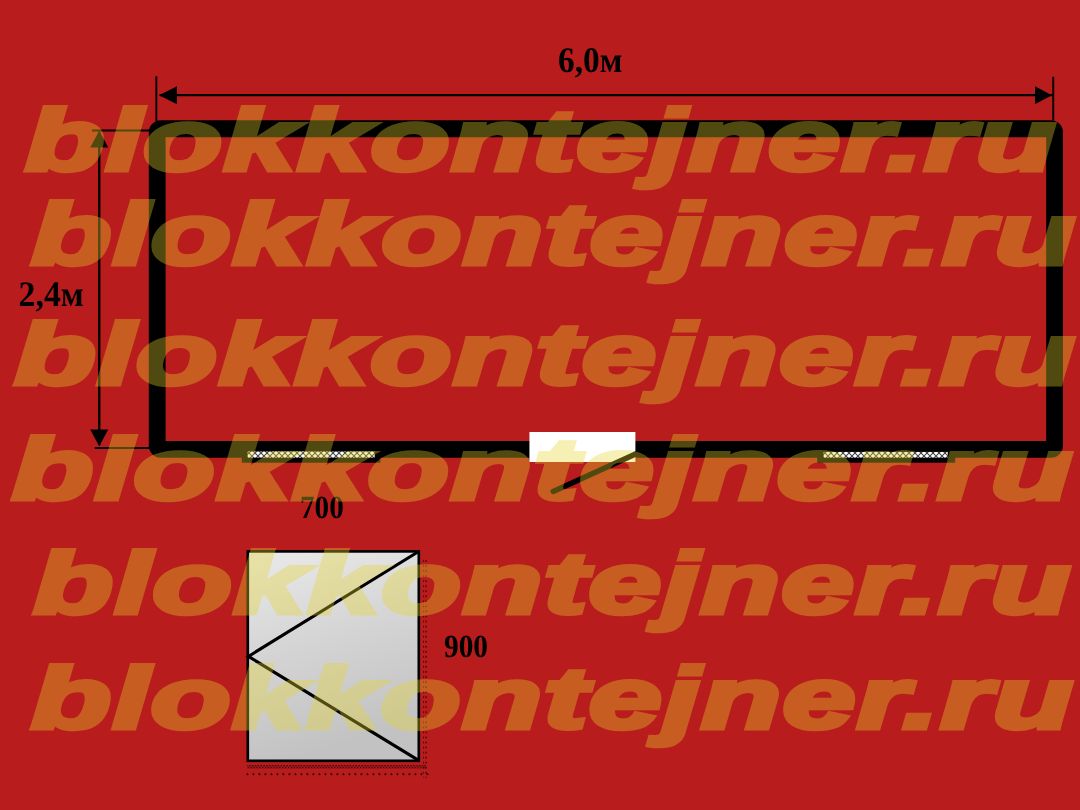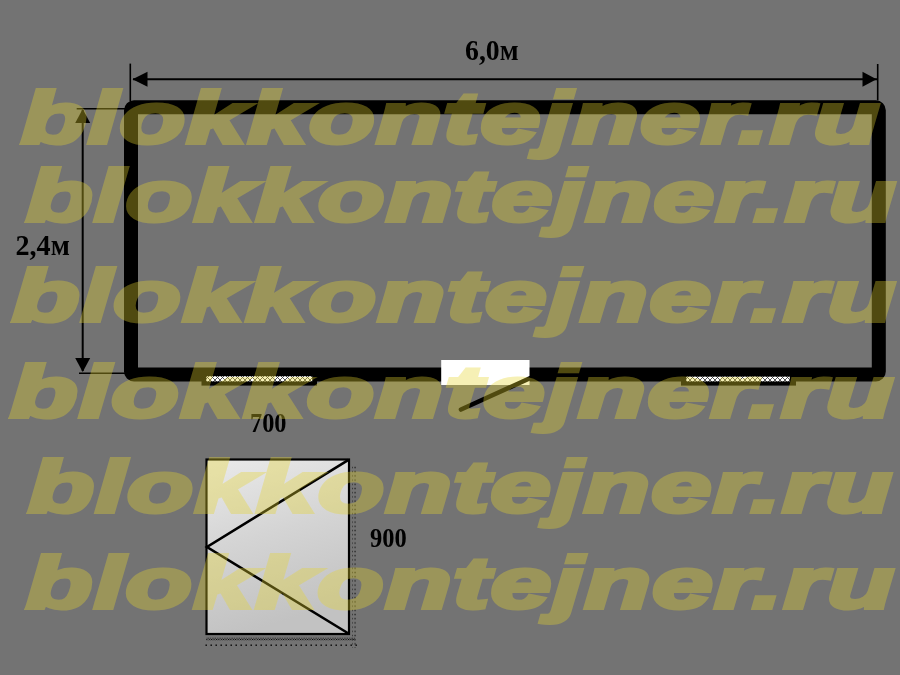--- a/index.html
+++ b/index.html
@@ -1,15 +1,15 @@
 <!DOCTYPE html>
 <html><head><meta charset="utf-8">
 <style>
 html,body{margin:0;padding:0;background:#fff}
-#c{position:relative;width:900px;height:675px;background:#737373;overflow:hidden}
+#c{position:relative;width:900px;height:675px;background:#b91c1c;overflow:hidden}
 #c svg{position:absolute;left:0;top:0}
 .wm{position:absolute;white-space:nowrap;font-family:"Liberation Sans",sans-serif;
     font-style:italic;font-weight:bold;font-size:72px;line-height:1;
     color:#e6d52e;-webkit-text-stroke:4px #e6d52e;opacity:0.35;letter-spacing:1px;
     transform-origin:0 0;transform:scaleX(1.5)}
 </style></head>
 <body>
 <div id="c">
 <svg width="900" height="675" viewBox="0 0 900 675">
 <defs>

